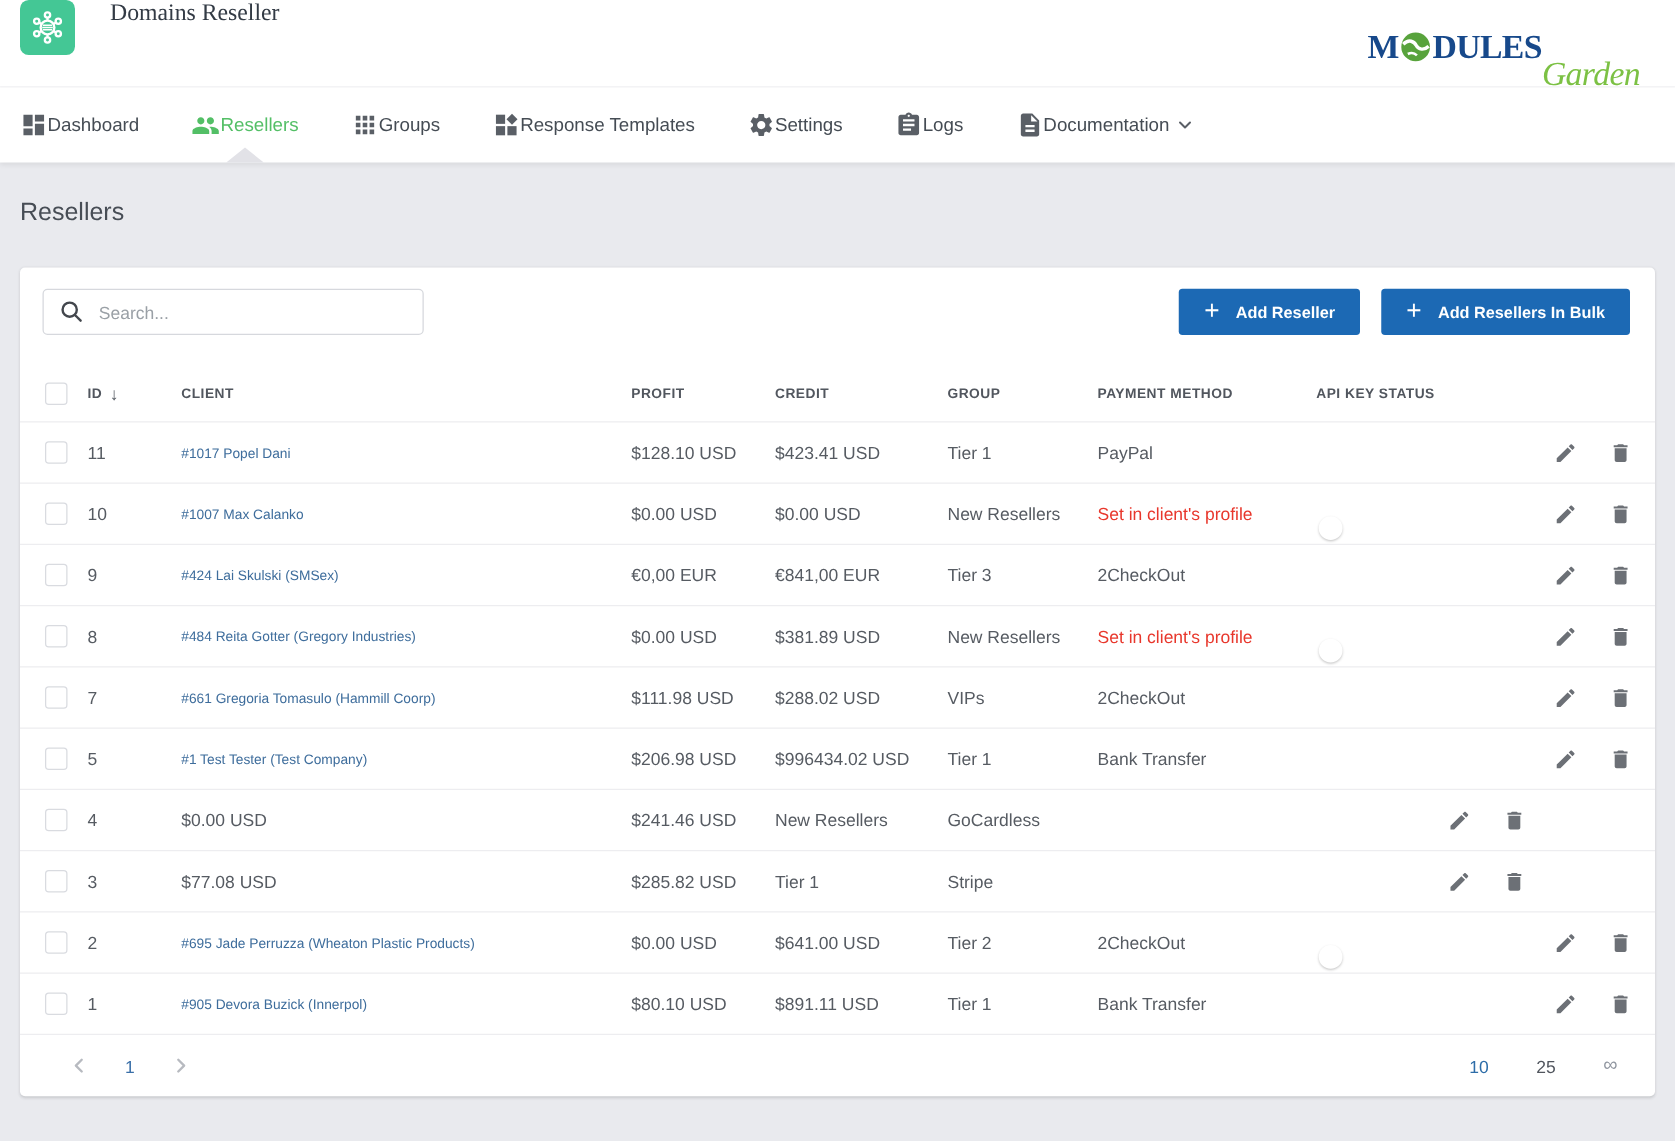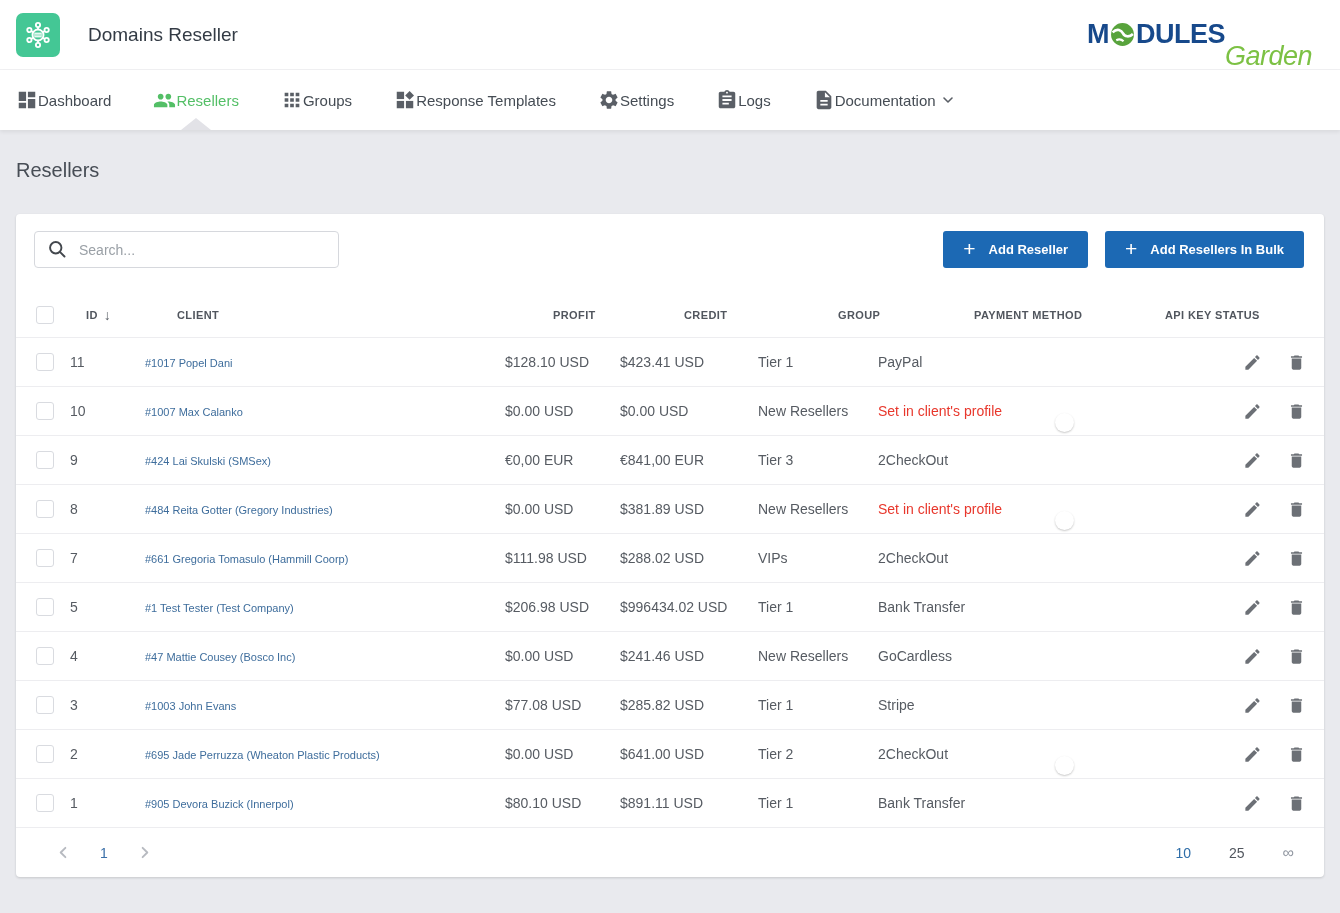--- a/index.html
+++ b/index.html
@@ -1,20 +1,20 @@
 <!DOCTYPE html>
 <html><head>
 <meta charset="utf-8">
 <style>
   * { margin:0; padding:0; box-sizing:border-box; }
   html,body { width:1340px; height:913px; overflow:hidden; }
   body { background:#e9eaee; font-family:"Liberation Sans","DejaVu Sans",sans-serif; }
 
   
-  .topbar { height:70px; background:#fff; display:flex; align-items:center; padding:0 16px; border-bottom:1px solid #f1f1f3; }
+  .topbar { height:70px; background:#fff; display:flex; align-items:flex-start; padding:0 16px; border-bottom:1px solid #f1f1f3;font-family:Liberation Serif, serif; }
   .app-logo { width:44px; height:44px; border-radius:7px; background:#44c795; display:flex; align-items:center; justify-content:center; }
   .app-title { margin-left:28px; font-size:19px; font-weight:500; color:#333b45; }
   .brand { margin-left:auto; display:flex; align-items:center; padding-right:12px; }
   .brand .b1 { font-size:27px; font-weight:800; color:#17498b; letter-spacing:-0.5px; }
   .brand .globe { margin:0 1px; display:flex; }
   .brand .b3 { font-size:27px; font-weight:400; font-style:italic; color:#7cc144; letter-spacing:-0.5px;margin-top:44px; }
 
   
   .nav { height:60px; background:#fff; display:flex; align-items:center; padding:0 16px; box-shadow:0 2px 4px rgba(0,0,0,.07); position:relative; }
   .nav-item { display:flex; align-items:center; margin-right:42px; cursor:pointer; position:relative; height:60px; }
@@ -37,21 +37,21 @@
   .search-wrap svg { position:absolute; left:13px; top:8px; color:#43474d; }
   .search-input { width:305px; height:37px; border:1px solid #d6d8dd; border-radius:4px; padding:0 12px 0 44px; font-size:14px; color:#3c4043; outline:none; font-family:inherit; }
   .search-input::placeholder { color:#9aa0a6; }
   .btn { display:flex; align-items:center; height:37px; background:#1c69b4; color:#fff; border:none; border-radius:3px; padding:0 20px; font-size:13px; font-weight:700; font-family:inherit; cursor:pointer; gap:13px; }
   .btn .plus { font-size:21px; font-weight:400; line-height:1; position:relative; top:-1px; }
   .btn-add { margin-left:auto; }
   .btn-bulk { margin-left:17px; }
 
   
   .thead, .trow { display:grid; grid-template-columns:54px 75px 360px 115px 138px 120px 175px 190px 1fr; align-items:center; }
-  .thead { height:45px;gap:16px; }
+  .thead { height:45px; }
   .trow { height:49px; border-top:1px solid #ededf0; }
   .th { font-size:11px; font-weight:700; color:#51565e; letter-spacing:.4px; text-transform:uppercase; }
   .th-id { display:flex; align-items:center; gap:6px; }
   .sort-arrow { font-size:14px; font-weight:400; color:#5a5f66; }
   .cb-cell { padding-left:20px; }
   .checkbox { width:18px; height:18px; border:1.5px solid #d9dbe0; border-radius:3px; background:#fff; display:block; cursor:pointer; }
   .td { font-size:14px; color:#565b62; }
   .client-link { font-size:11px; color:#3e6d9c; text-decoration:none; cursor:pointer; }
   .payment.red { color:#e8372c; }
 
@@ -358,21 +358,20 @@
               </svg>
       </span>
     </div>
   </div>
 
   <div class="trow">
     <div class="cb-cell">
             <span class="checkbox"></span>
           </div>
     <div class="td">4</div>
-    <div><a class="client-link">#47 Mattie Cousey (Bosco Inc)</a></div>
     <div class="td">$0.00 USD</div>
     <div class="td">$241.46 USD</div>
     <div class="td">New Resellers</div>
     <div class="td payment">GoCardless</div>
     <div><span class="toggle on"></span></div>
     <div class="actions">
       <span class="icon-btn">
         <svg width="19" height="19" viewBox="0 0 24 24" fill="currentColor">
                 <path d="M3 17.25V21h3.75L17.81 9.94l-3.75-3.75L3 17.25zM20.71 7.04c.39-.39.39-1.02 0-1.41l-2.34-2.34c-.39-.39-1.02-.39-1.41 0l-1.83 1.83 3.75 3.75 1.83-1.83z"></path>
               </svg>
@@ -383,21 +382,20 @@
               </svg>
       </span>
     </div>
   </div>
 
   <div class="trow">
     <div class="cb-cell">
             <span class="checkbox"></span>
           </div>
     <div class="td">3</div>
-    <div><a class="client-link">#1003 John Evans</a></div>
     <div class="td">$77.08 USD</div>
     <div class="td">$285.82 USD</div>
     <div class="td">Tier 1</div>
     <div class="td payment">Stripe</div>
     <div><span class="toggle on"></span></div>
     <div class="actions">
       <span class="icon-btn">
         <svg width="19" height="19" viewBox="0 0 24 24" fill="currentColor">
                 <path d="M3 17.25V21h3.75L17.81 9.94l-3.75-3.75L3 17.25zM20.71 7.04c.39-.39.39-1.02 0-1.41l-2.34-2.34c-.39-.39-1.02-.39-1.41 0l-1.83 1.83 3.75 3.75 1.83-1.83z"></path>
               </svg>

